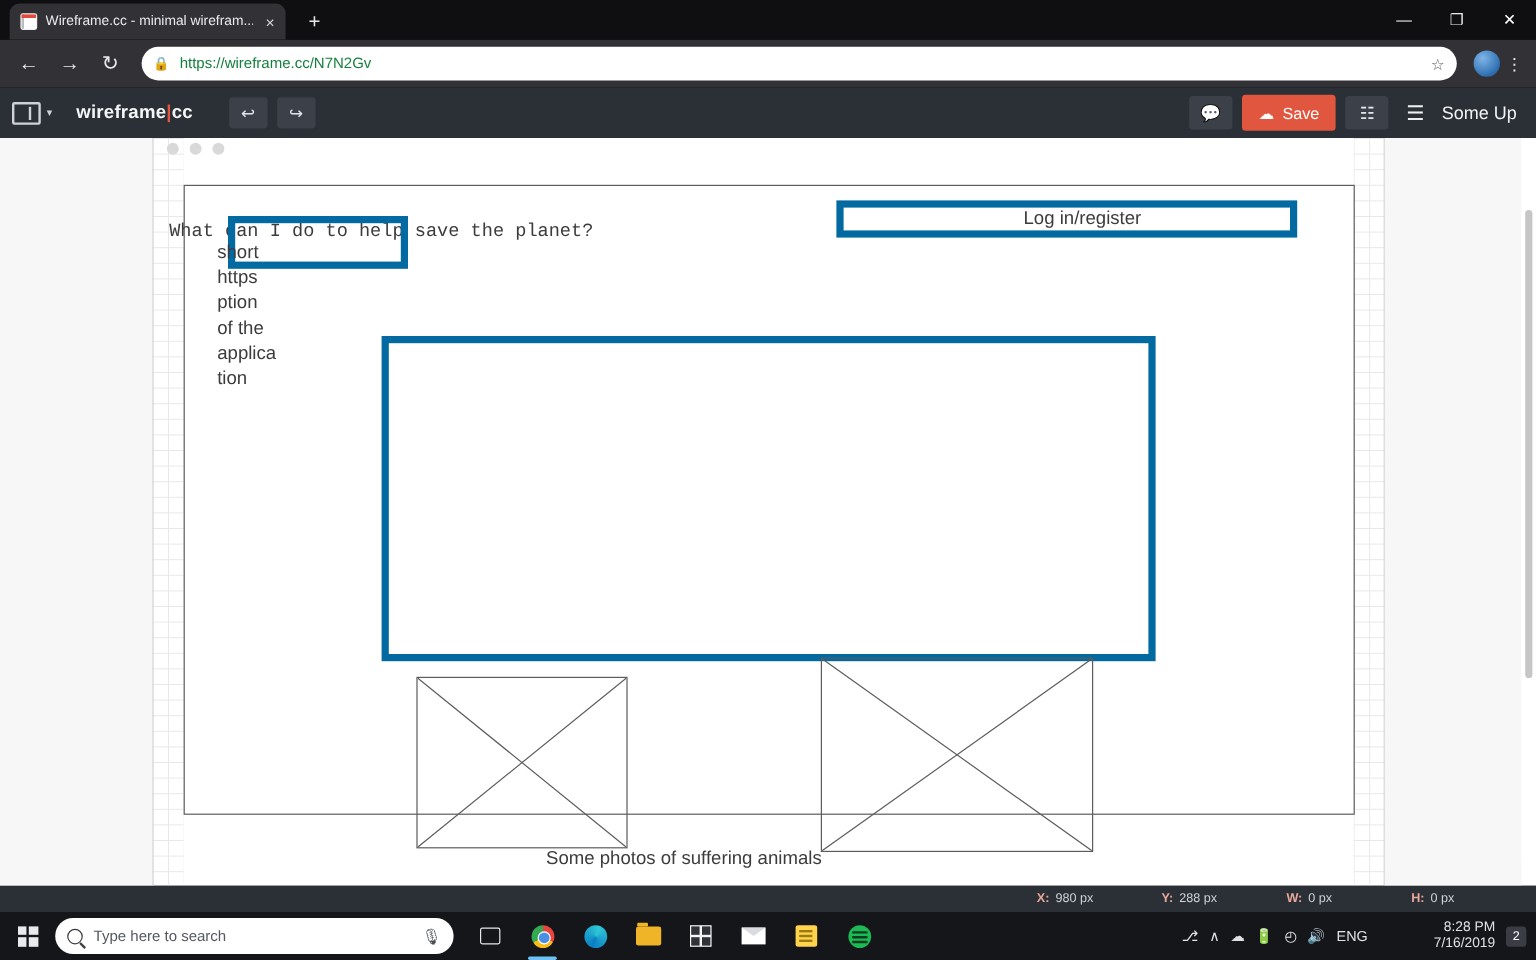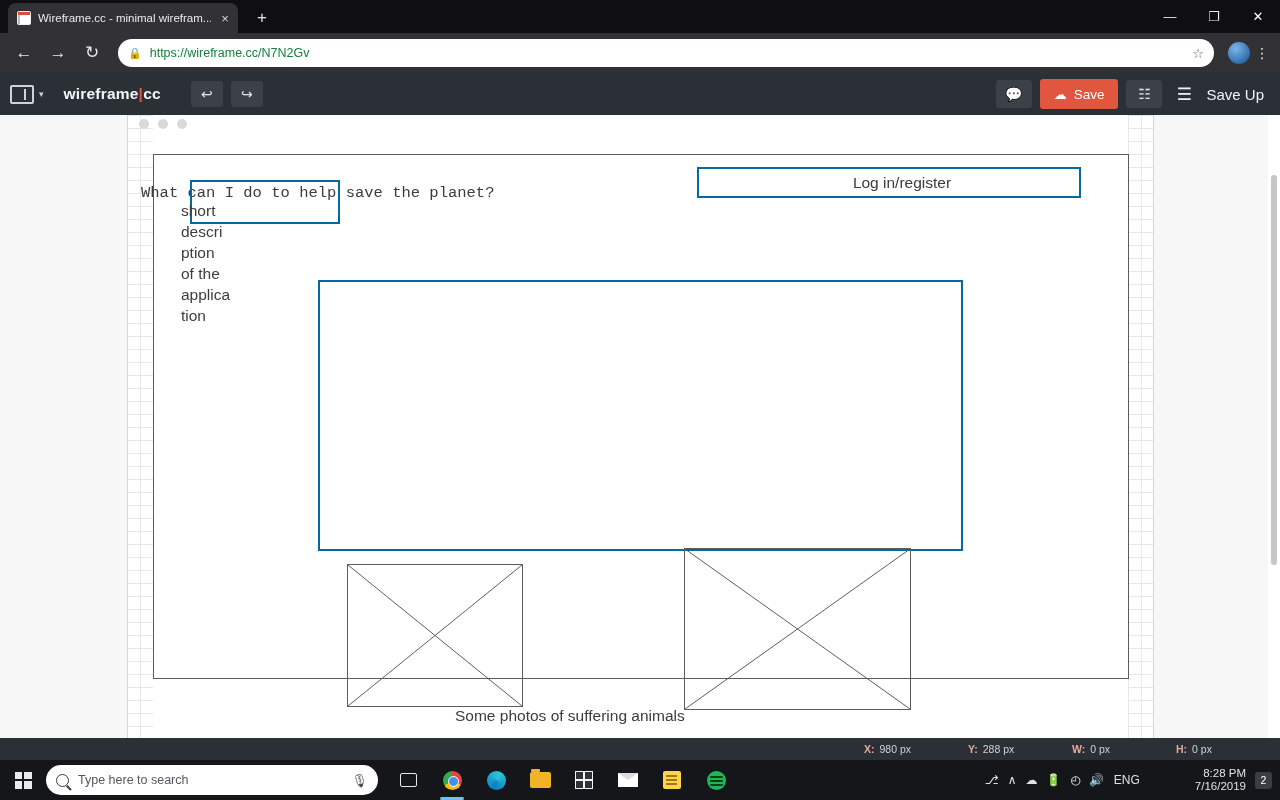--- a/index.html
+++ b/index.html
@@ -130,21 +130,21 @@
   }
   .outer-shade {
     position: absolute; top: 0; bottom: 0; background: #f7f7f7;
   }
 
   .artboard {
     position: absolute; left: 153px; top: 39px; width: 976px; height: 525px;
     border: 1px solid #5c5c5c; background: #fff;
   }
 
-  .wf-box { position: absolute; border: 2px solid #0369a1; background: transparent; padding-left: 26px; }
+  .wf-box { position: absolute; border: 6px solid #0369a1; background: transparent; padding-left: 26px; }
   .wf-text {
     position: absolute; color: #3c3c3c; font-size: 15.5px; line-height: 21px; white-space: pre-wrap;
   }
   .wf-center { display: flex; align-items: center; justify-content: center; }
 
   .xbox { position: absolute; border: 1px solid #5c5c5c; }
   .xbox svg { position: absolute; inset: 0; width: 100%; height: 100%; }
 
   
   .ghost-dots { position: absolute; left: 139px; top: 4px; display: flex; gap: 9px; }
@@ -268,21 +268,21 @@
     <div class="histbtn">↩</div>
     <div class="histbtn">↪</div>
     <div class="spacer"></div>
     <div class="iconbtn">💬</div>
     <div class="savebtn">
       <span class="cloud">☁</span>
       <span>Save</span>
     </div>
     <div class="iconbtn">☷</div>
     <div class="hamburger">☰</div>
-    <div class="signup">Save Up</div>
+    <div class="signup">Some Up</div>
   </div>
 
   <div class="canvas-wrap">
     <div class="outer-shade" style="left:0;width:127px"></div>
     <div class="outer-shade" style="left:1154px;right:12px"></div>
     <div class="grid-left"></div>
     <div class="grid-right"></div>
     <div class="page-edge" style="left:127px"></div>
     <div class="page-edge" style="left:1153px"></div>
 
@@ -295,21 +295,21 @@
     <div class="artboard">
 
       <div class="wf-box wf-center" style="left:543px; top:12px; width:384px; height:31px;">
         <span class="wf-text" style="position:static">Log in/register</span>
       </div>
 
       <div class="wf-text" style="left:-13px; top:28px; width:480px;font-family:Liberation Mono, monospace;">What can I do to help save the planet?</div>
 
       <div class="wf-box" style="left:36px; top:25px; width:150px; height:44px;"></div>
       <div class="wf-text" style="left:27px; top:45px; width:72px;">short
-descri
+https
 ption
 of the
 applica
 tion</div>
 
       <div class="wf-box" style="left:164px; top:125px; width:645px; height:271px;"></div>
 
       <div class="xbox" style="left:193px; top:409px; width:176px; height:143px;">
         <svg viewBox="0 0 176 143" preserveAspectRatio="none" aria-hidden="true">
           <line x1="0" y1="0" x2="176" y2="143" stroke="#5c5c5c" stroke-width="1"></line>

